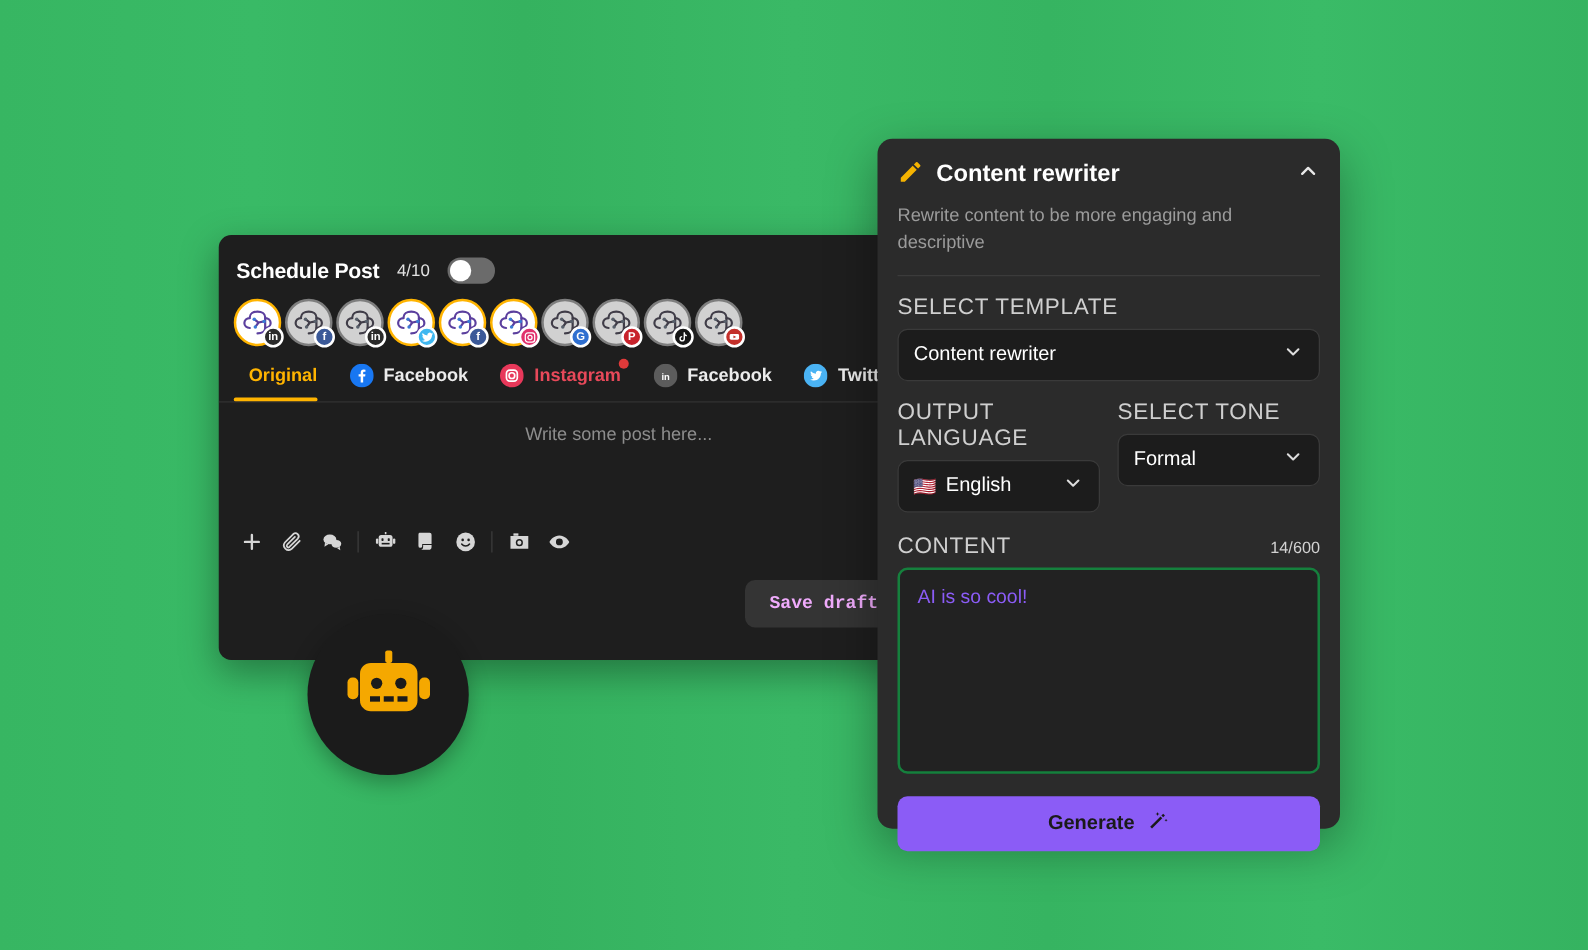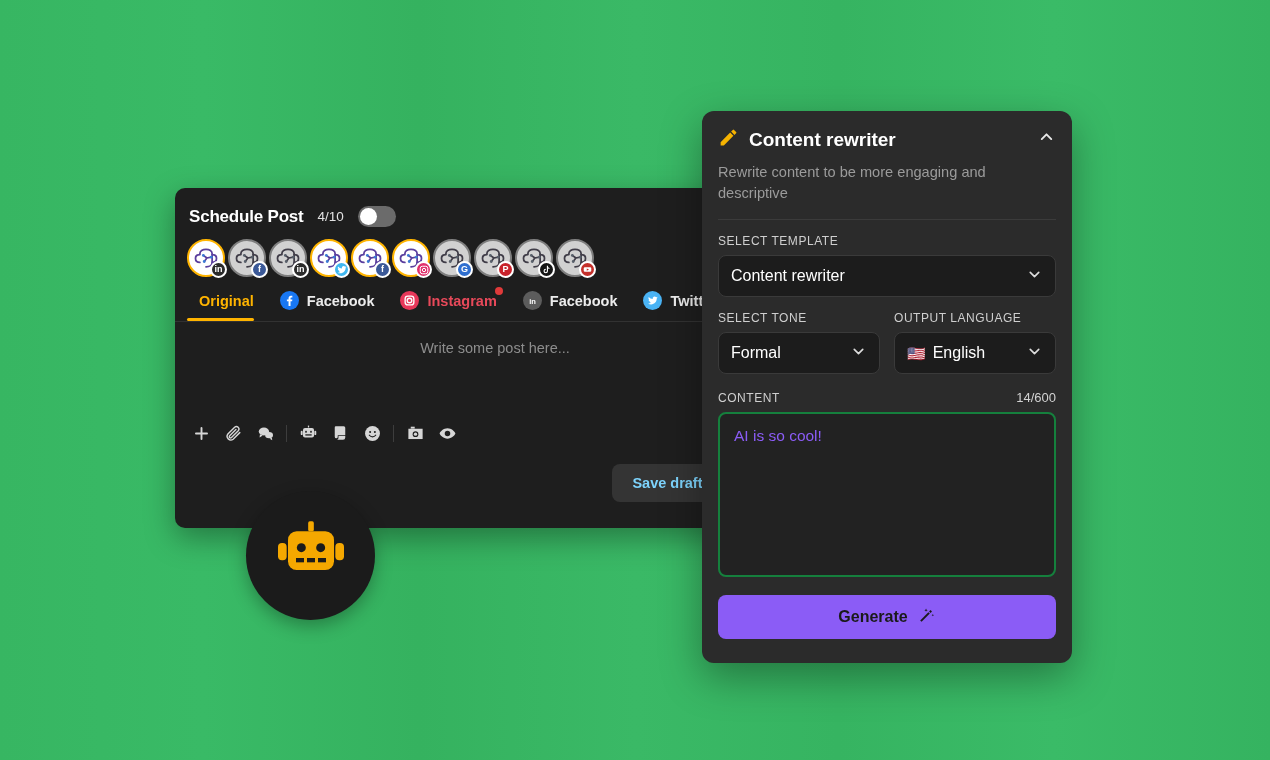--- a/index.html
+++ b/index.html
@@ -196,26 +196,27 @@
 
   .card-foot {
     display: flex;
     justify-content: flex-end;
     align-items: center;
     gap: 12px;
     padding: 14px 0 0 0;
   }
   .btn-draft {
     background: #343434;
-    color: #7dd3fc;
+    color: #f0abfc;
     font-size: 14.5px;
     font-weight: bold;
     padding: 11px 20px;
     border-radius: 8px;
     border: none;
+    font-family: Liberation Mono, monospace;
   }
   .btn-schedule {
     background: #ffb400;
     color: #1a1a1a;
     font-size: 14.5px;
     font-weight: bold;
     padding: 11px 22px;
     border-radius: 8px;
     border: none;
     margin-right: -40px;
@@ -262,21 +263,21 @@
   .panel-sub {
     margin-top: 10px;
     font-size: 14.6px;
     line-height: 1.42;
     color: #9b9b9b;
     padding-bottom: 16px;
     border-bottom: 1px solid #3b3b3b;
   }
 
   .fld-label {
-    font-size: 12px;
+    font-size: 18px;
     letter-spacing: .55px;
     color: #cfcfcf;
     margin: 14px 0 7px 0;
   }
   .select {
     height: 42px;
     background: #1c1c1c;
     border: 1px solid #3a3a3a;
     border-radius: 8px;
     display: flex;
@@ -727,42 +728,42 @@
     <span class="val">Content rewriter</span>
     <span class="chev">
       <svg width="17" height="17" viewBox="0 0 24 24" fill="none" stroke="currentColor" stroke-width="2.3" stroke-linecap="round" stroke-linejoin="round">
           <path d="M6 9l6 6 6-6"></path>
         </svg>
     </span>
   </div>
 
   <div class="row2">
     <div>
-      <div class="fld-label">SELECT TONE</div>
-      <div class="select">
-        <span class="val">Formal</span>
-        <span class="chev">
-          <svg width="17" height="17" viewBox="0 0 24 24" fill="none" stroke="currentColor" stroke-width="2.3" stroke-linecap="round" stroke-linejoin="round">
-              <path d="M6 9l6 6 6-6"></path>
-            </svg>
-        </span>
-      </div>
-    </div>
-    <div>
       <div class="fld-label">OUTPUT LANGUAGE</div>
       <div class="select">
         <span class="flag">🇺🇸</span>
         <span class="val">English</span>
         <span class="chev">
           <svg width="17" height="17" viewBox="0 0 24 24" fill="none" stroke="currentColor" stroke-width="2.3" stroke-linecap="round" stroke-linejoin="round">
               <path d="M6 9l6 6 6-6"></path>
             </svg>
         </span>
       </div>
     </div>
+    <div>
+      <div class="fld-label">SELECT TONE</div>
+      <div class="select">
+        <span class="val">Formal</span>
+        <span class="chev">
+          <svg width="17" height="17" viewBox="0 0 24 24" fill="none" stroke="currentColor" stroke-width="2.3" stroke-linecap="round" stroke-linejoin="round">
+              <path d="M6 9l6 6 6-6"></path>
+            </svg>
+        </span>
+      </div>
+    </div>
   </div>
 
   <div class="content-head">
     <span class="fld-label">CONTENT</span>
     <span class="char-count">14/600</span>
   </div>
 
   <div class="textarea">AI is so cool!</div>
 
   <button class="btn-generate">

